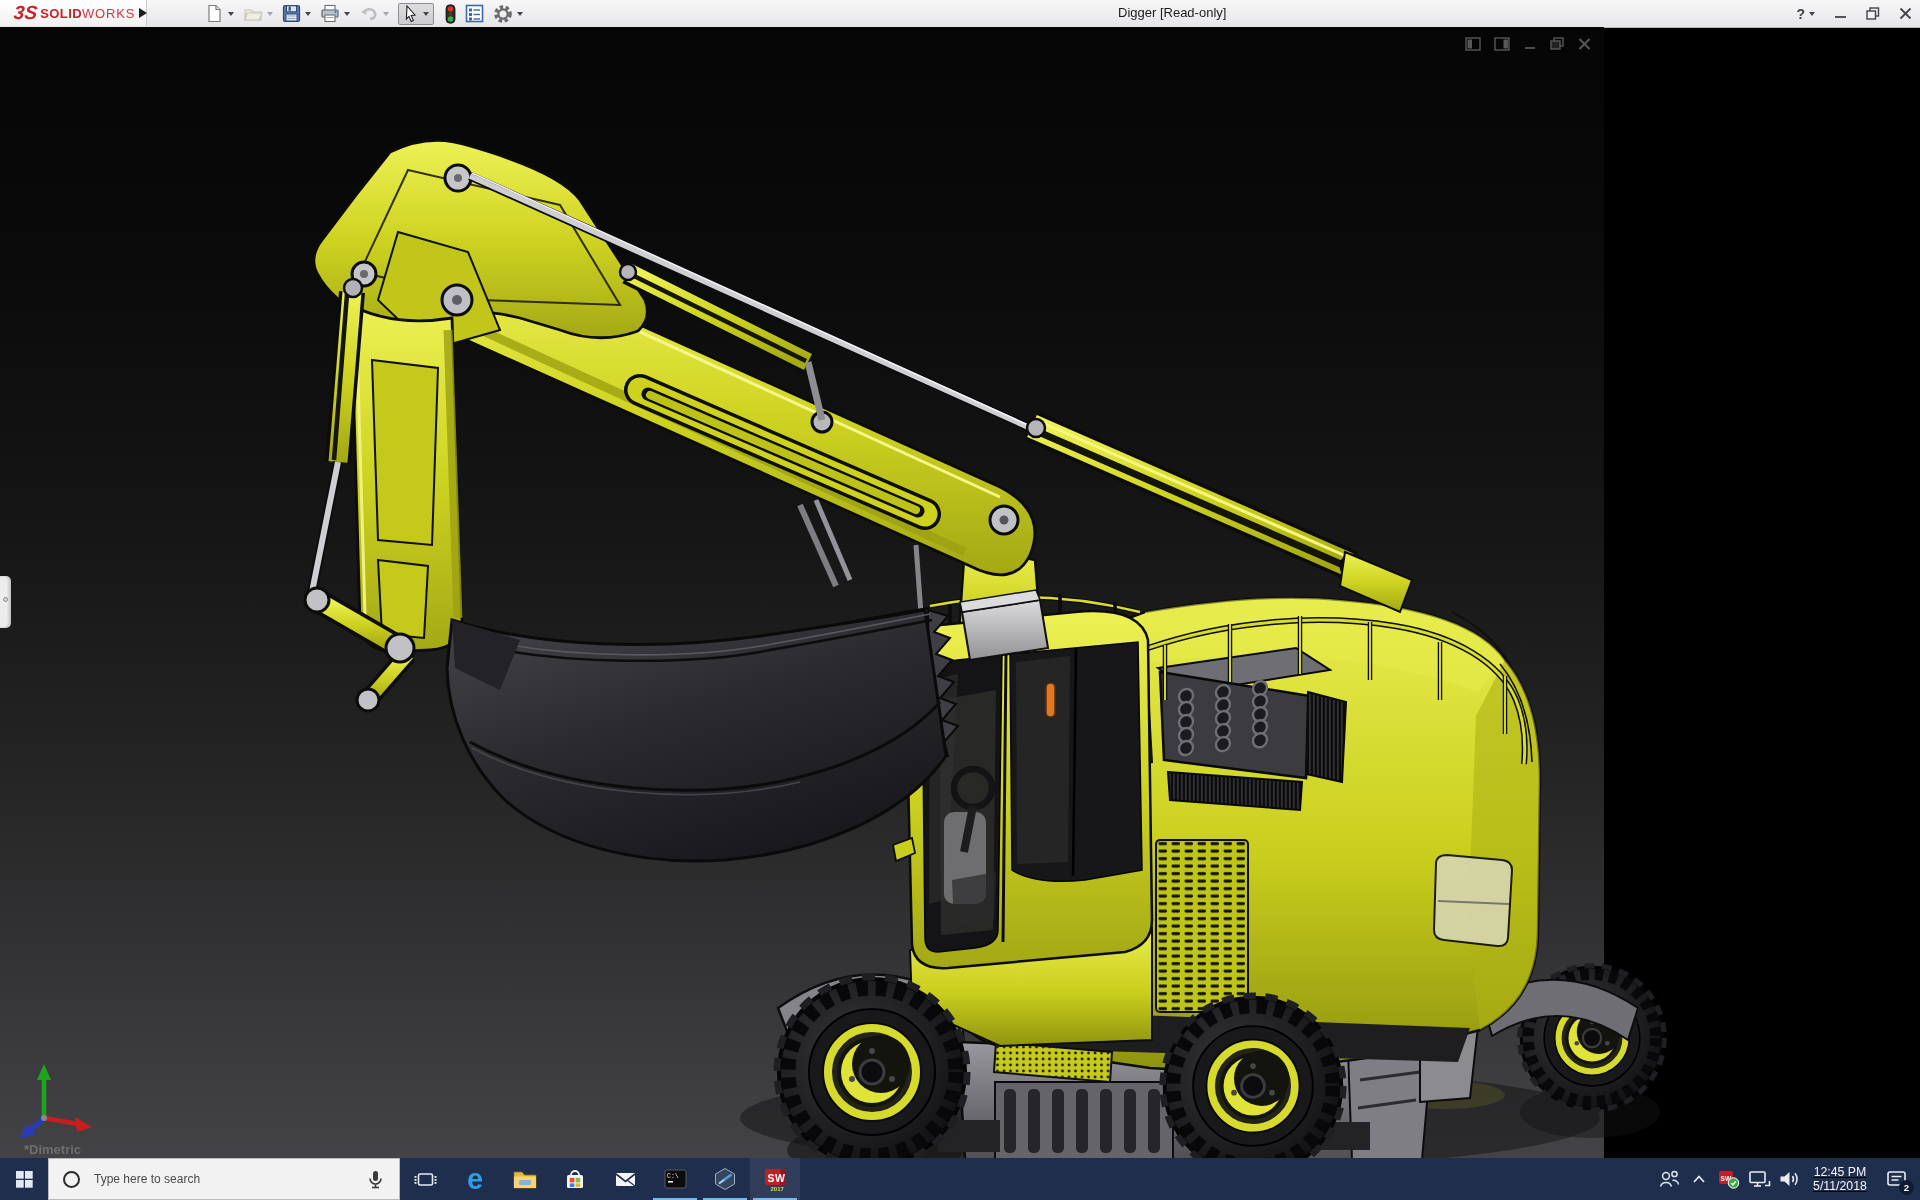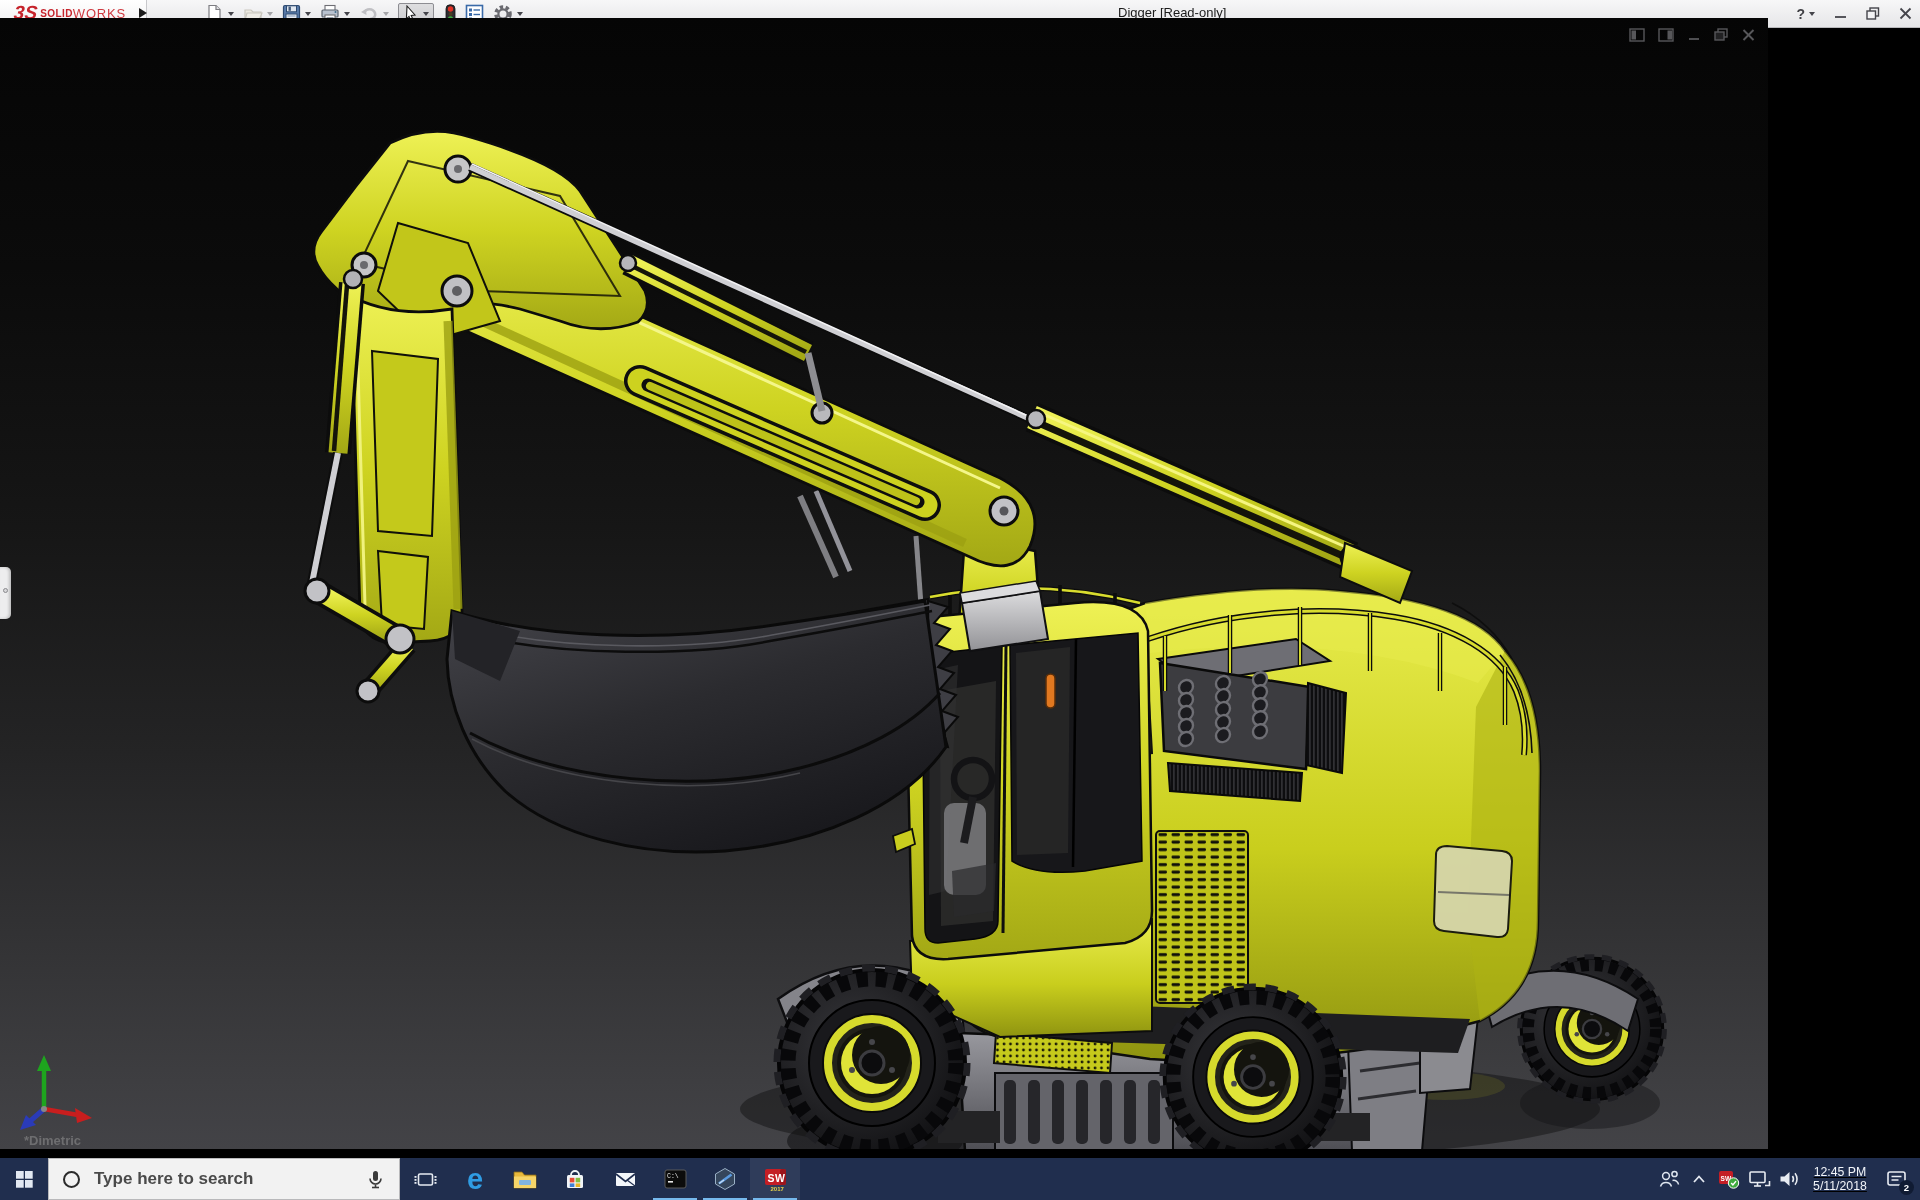--- a/index.html
+++ b/index.html
@@ -5,59 +5,59 @@
   html,body{margin:0;padding:0;background:#000;}
   .screen{position:relative;width:1920px;height:1200px;overflow:hidden;
           font-family:"Liberation Sans",sans-serif;-webkit-font-smoothing:antialiased;}
 
   
   .topbar{position:absolute;left:0;top:0;width:1920px;height:27px;
           background:linear-gradient(#f7f7f8,#e6e6e8);border-bottom:1px solid #b9b9bc;}
   .logo{position:absolute;left:0;top:0;width:132px;height:26px;display:flex;align-items:center;
         padding-left:14px;background:linear-gradient(#ffffff,#f0f0f2);border-right:1px solid #c9c9cc;}
   .logo .glyph{font-size:19px;font-weight:bold;font-style:italic;color:#c6242c;margin-right:3px;transform:skewX(-6deg);}
-  .logo .solid{font-size:10px;font-weight:bold;color:#c6242c;letter-spacing:.4px;}
+  .logo .solid{font-size:13px;font-weight:bold;color:#c6242c;letter-spacing:.4px;}
   .logo .works{font-size:13px;font-weight:normal;color:#cf3a40;letter-spacing:.8px;}
   .flyout{position:absolute;left:139px;top:8px;width:0;height:0;
           border-top:5.5px solid transparent;border-bottom:5.5px solid transparent;border-left:8px solid #1c1c1c;}
   .tools{position:absolute;left:205px;top:0;height:27px;display:flex;align-items:center;}
   .tool{display:flex;align-items:center;margin-right:9px;}
   .tool svg{display:block;}
   .tool.disabled{opacity:.42;}
   .tool .caret{width:0;height:0;margin-left:4px;border-left:3.5px solid transparent;
                border-right:3.5px solid transparent;border-top:4px solid #44444a;}
   .tool.boxed{border:1px solid #8d8d92;background:linear-gradient(#dedee0,#cccccf);
               padding:1px 4px;border-radius:2px;margin-right:11px;}
   .apptitle{position:absolute;left:1118px;top:5px;font-size:13px;color:#1b1b1b;}
   .winctl{position:absolute;right:8px;top:0;height:27px;display:flex;align-items:center;gap:19px;}
   .winctl .help{display:flex;align-items:center;gap:4px;font-size:14px;font-weight:bold;color:#3f3f44;}
   .winctl .help .caret{width:0;height:0;border-left:3.5px solid transparent;border-right:3.5px solid transparent;border-top:4px solid #44444a;}
   .winctl svg{display:block;}
 
   
-  .vp{position:absolute;left:0;top:18px;width:1768px;height:1131px;
+  .vp{position:absolute;left:0;top:27px;width:1604px;height:1131px;
       background:linear-gradient(#050505 0%,#0b0b0b 22%,#161616 45%,#242425 65%,#333335 82%,#3e3e41 94%,#434347 100%);}
   .vp-model{position:absolute;left:0;top:0;width:1920px;height:1131px;}
   .doc-ctl{position:absolute;right:12px;top:9px;display:flex;gap:12px;align-items:center;}
   .doc-ctl svg{display:block;opacity:.78;}
   .side-tab{position:absolute;left:0;top:549px;width:11px;height:52px;background:#ededee;
             border-radius:0 5px 5px 0;box-shadow:inset -2px 0 3px #00000033;}
   .side-tab .dot{position:absolute;left:3px;top:21px;width:5px;height:5px;border-radius:50%;
                  border:1px solid #8a8a8e;background:#d7d7d9;box-sizing:border-box;}
   .triad{position:absolute;left:12px;bottom:16px;}
   .orient{position:absolute;left:24px;bottom:1px;font-size:13px;font-weight:bold;color:#6e6e70;}
 
   
   .tb{position:absolute;left:0;top:1158px;width:1920px;height:42px;background:#202e4e;}
   .tb-start{position:absolute;left:0;top:0;width:48px;height:42px;display:flex;align-items:center;justify-content:center;}
   .tb-search{position:absolute;left:48px;top:0;width:352px;height:42px;background:#f2f2f2;
              display:flex;align-items:center;border:1px solid #b9b9bb;box-sizing:border-box;}
   .tb-search .ring{width:17px;height:17px;border:2.4px solid #2b2b2b;border-radius:50%;margin:0 12px 0 14px;box-sizing:border-box;}
-  .tb-search input{flex:1;border:none;outline:none;background:transparent;font-size:17px;color:#b91c1c;
-                   font-family:"Liberation Sans",sans-serif;font-weight:bold;}
+  .tb-search input{flex:1;border:none;outline:none;background:transparent;font-size:12px;color:#b91c1c;
+                   font-family:"Liberation Sans",sans-serif;}
   .tb-search input::placeholder{color:#4a4a4a;opacity:1;}
   .tb-search .mic{margin-right:12px;}
   .tb-apps{position:absolute;left:400px;top:0;display:flex;}
   .tb-cell{position:relative;width:50px;height:42px;display:flex;align-items:center;justify-content:center;}
   .tb-cell.running::after{content:"";position:absolute;left:3px;right:3px;bottom:0;height:2.5px;background:#76b9ed;}
   .tb-cell.active{background:rgba(255,255,255,.07);}
   .edge-e{font-size:29px;font-weight:bold;color:#2f9ce3;line-height:1;}
   .tb-tray{position:absolute;right:0;top:0;height:42px;display:flex;align-items:center;text-decoration:underline;}
   .tray-ic{width:30px;height:42px;display:flex;align-items:center;justify-content:center;}
   .tray-clock{width:64px;text-align:center;color:#f2f5fa;font-size:12.3px;line-height:14px;margin:0 4px;}

